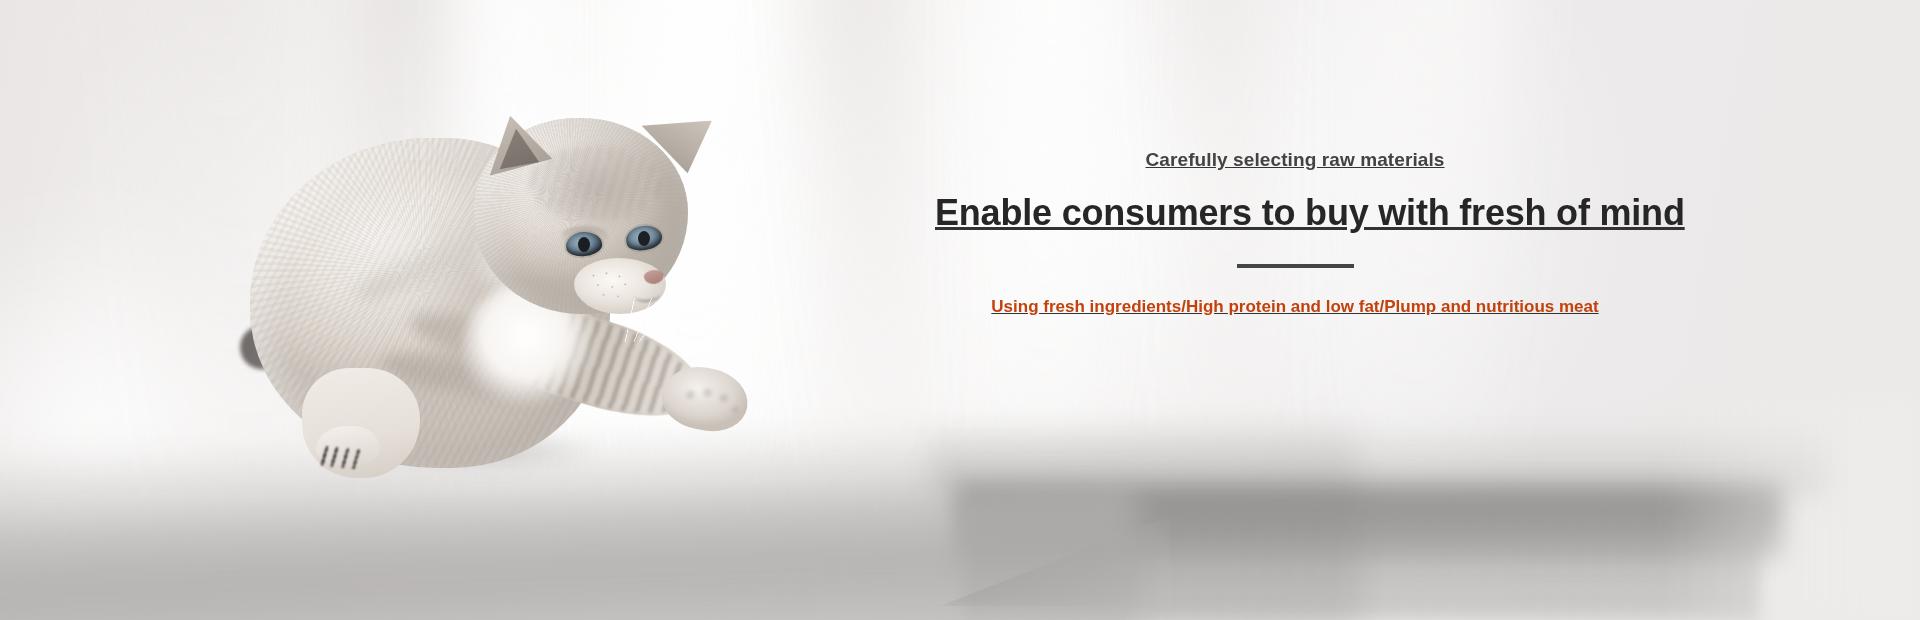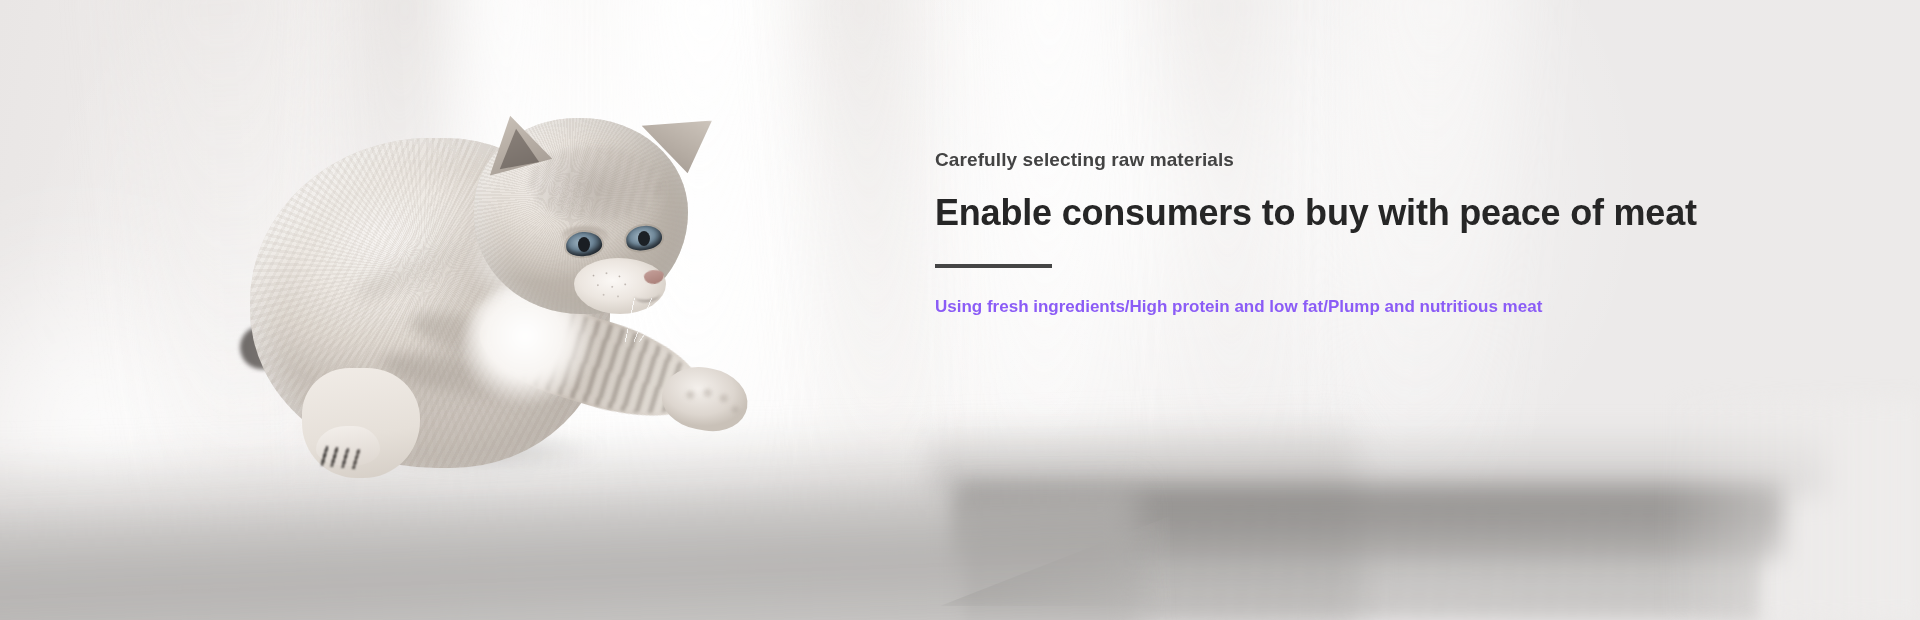--- a/index.html
+++ b/index.html
@@ -420,22 +420,23 @@
     background: radial-gradient(ellipse 55% 55% at 40% 45%, rgba(255,255,255,0.75), rgba(255,255,255,0) 72%);
     filter: blur(6px);
   }
 
   
   .copy {
     position: absolute;
     right: 265px;
     top: 150px;
     width: 720px;
-    text-align: left;
+    text-align: center;
     color: #333333;
+    text-decoration: underline;
   }
   .eyebrow {
     font-size: 19px;
     font-weight: bold;
     letter-spacing: 0.1px;
     color: #434343;
     line-height: 1;
     margin: 0 0 22px 0;
   }
   .headline {
@@ -450,21 +451,21 @@
   .rule {
     display: inline-block;
     width: 117px;
     height: 4px;
     background: #454545;
     margin: 29px 0 0 0;
   }
   .subcopy {
     font-size: 17px;
     font-weight: bold;
-    color: #8b5cf6;
+    color: #c2410c;
     line-height: 1;
     margin: 26px 0 0 0;
     white-space: nowrap;
   }
 </style>
 </head>
 <body>
 
 <div class="banner">
 
@@ -529,21 +530,21 @@
     <div class="muzzle-dots"></div>
     <div class="nose"></div>
     <div class="mouth"></div>
     <div class="whiskers"></div>
   </div>
 
   <div class="copy">
     <p class="eyebrow">Carefully selecting raw materials</p>
 
     <h1 class="headline">
-      <span class="line">Enable consumers to buy with peace of meat</span>
+      <span class="line">Enable consumers to buy with fresh of mind</span>
     </h1>
 
     <span class="rule"></span>
 
     <p class="subcopy">Using fresh ingredients/High protein and low fat/Plump and nutritious meat</p>
   </div>
 
 </div>
 
 </body></html>

